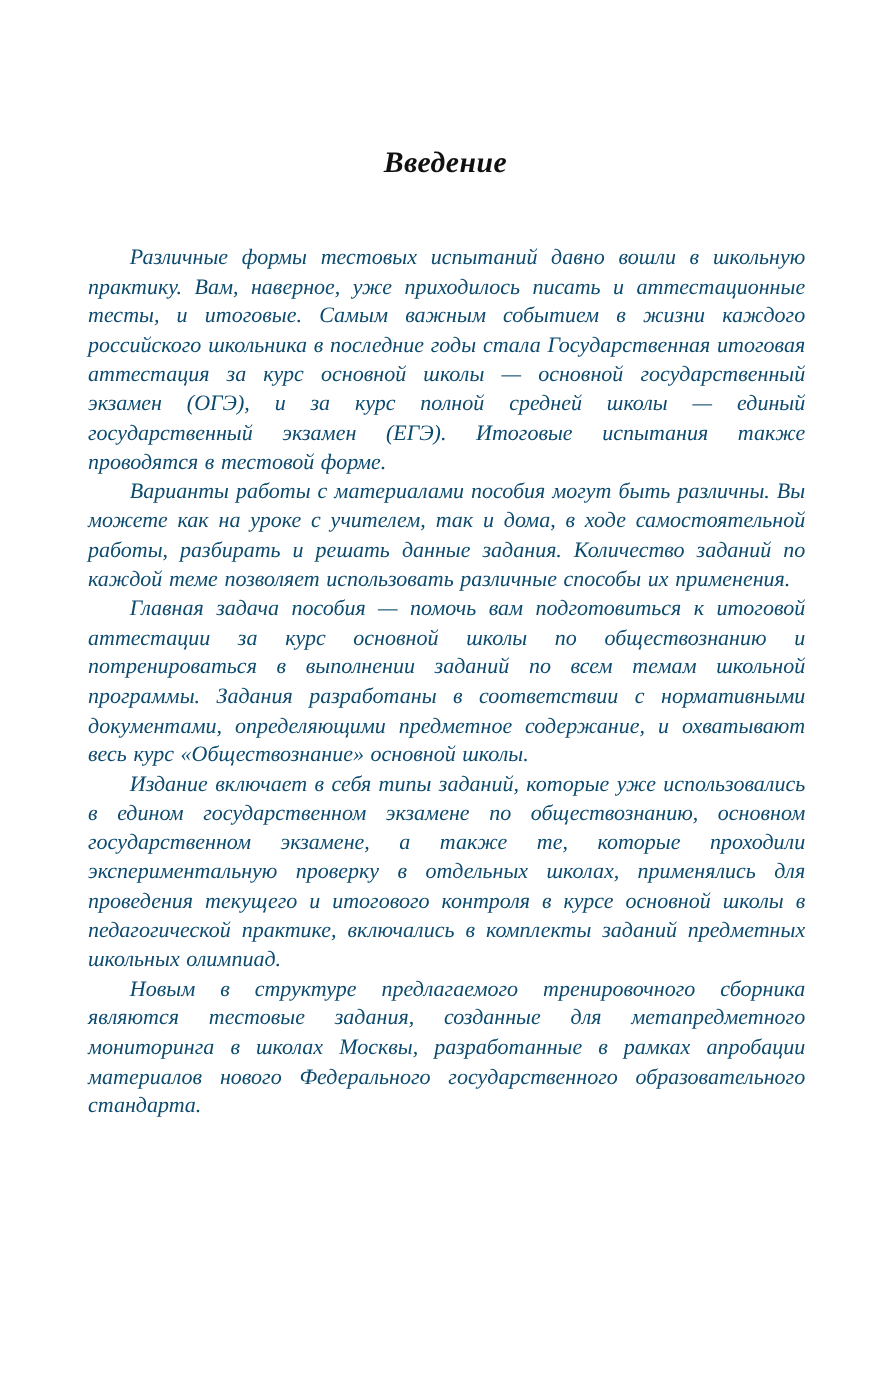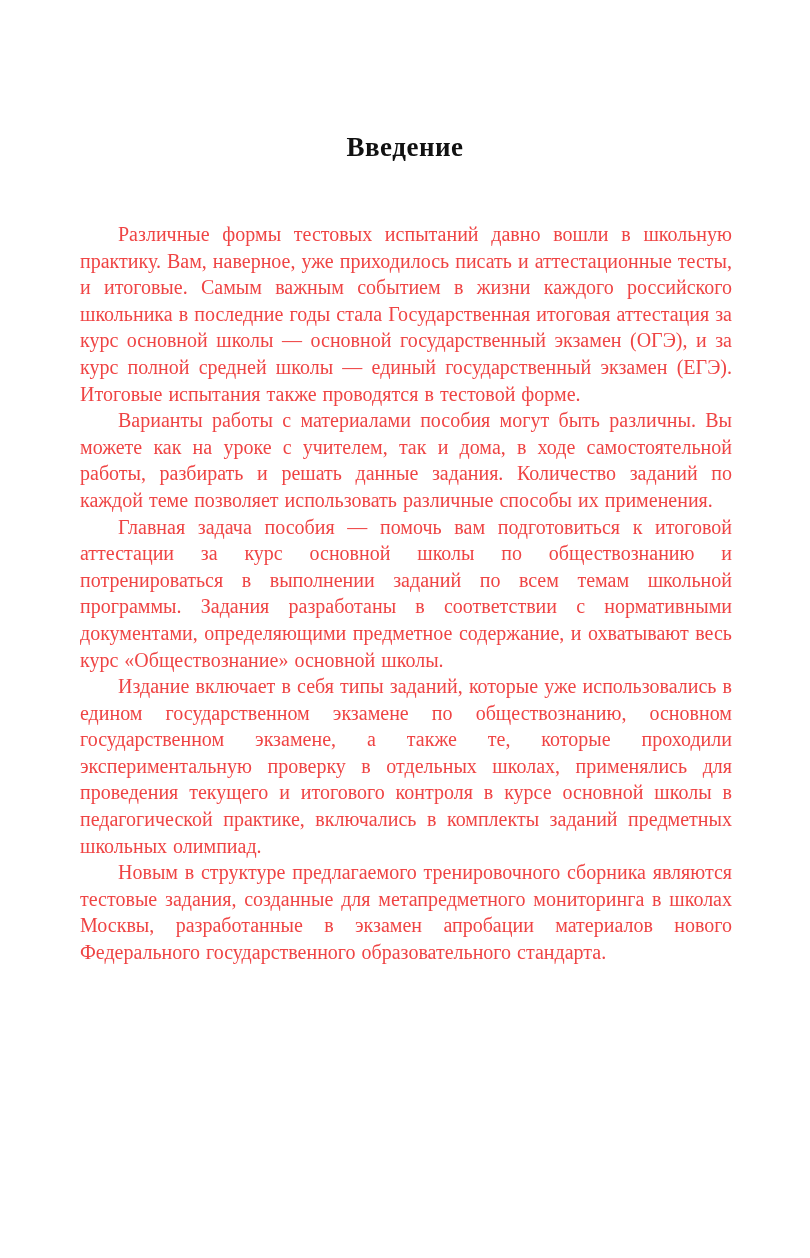--- a/index.html
+++ b/index.html
@@ -10,50 +10,51 @@
 
   .page {
     position: relative;
     width: 810px;
     height: 1258px;
     margin: 0 auto;
     background: #ffffff;
     font-family: "Liberation Serif", "DejaVu Serif", serif;
     color: #1a1a1a;
     overflow: hidden;
+    font-style: italic;
   }
 
   .page-title {
     margin-top: 132px;
     text-align: center;
     font-size: 27px;
     font-weight: bold;
     letter-spacing: 0.5px;
     color: #111111;
   }
 
   .text-block {
     margin: 58px 78px 0 80px;
   }
 
   .text-block p {
     font-size: 20px;
     line-height: 1.33;
     text-align: justify;
     text-indent: 38px;
-    color: #ef4444;
+    color: #0c4a6e;
     word-spacing: 1px;
   }
 </style>
 </head>
 <body>
 
 <div class="page">
   <h1 class="page-title">Введение</h1>
 
   <div class="text-block">
     <p>Различные формы тестовых испытаний давно вошли в школьную практику. Вам, наверное, уже приходилось писать и аттестационные тесты, и итоговые. Самым важным событием в жизни каждого российского школьника в последние годы стала Государственная итоговая аттестация за курс основной школы — основной государственный экзамен (ОГЭ), и за курс полной средней школы — единый государственный экзамен (ЕГЭ). Итоговые испытания также проводятся в тестовой форме.</p>
     <p>Варианты работы с материалами пособия могут быть различны. Вы можете как на уроке с учителем, так и дома, в ходе самостоятельной работы, разбирать и решать данные задания. Количество заданий по каждой теме позволяет использовать различные способы их применения.</p>
     <p>Главная задача пособия — помочь вам подготовиться к итоговой аттестации за курс основной школы по обществознанию и потренироваться в выполнении заданий по всем темам школьной программы. Задания разработаны в соответствии с нормативными документами, определяющими предметное содержание, и охватывают весь курс «Обществознание» основной школы.</p>
     <p>Издание включает в себя типы заданий, которые уже использовались в едином государственном экзамене по обществознанию, основном государственном экзамене, а также те, которые проходили экспериментальную проверку в отдельных школах, применялись для проведения текущего и итогового контроля в курсе основной школы в педагогической практике, включались в комплекты заданий предметных школьных олимпиад.</p>
-    <p>Новым в структуре предлагаемого тренировочного сборника являются тестовые задания, созданные для метапредметного мониторинга в школах Москвы, разработанные в экзамен апробации материалов нового Федерального государственного образовательного стандарта.</p>
+    <p>Новым в структуре предлагаемого тренировочного сборника являются тестовые задания, созданные для метапредметного мониторинга в школах Москвы, разработанные в рамках апробации материалов нового Федерального государственного образовательного стандарта.</p>
   </div>
 </div>
 
 </body></html>

